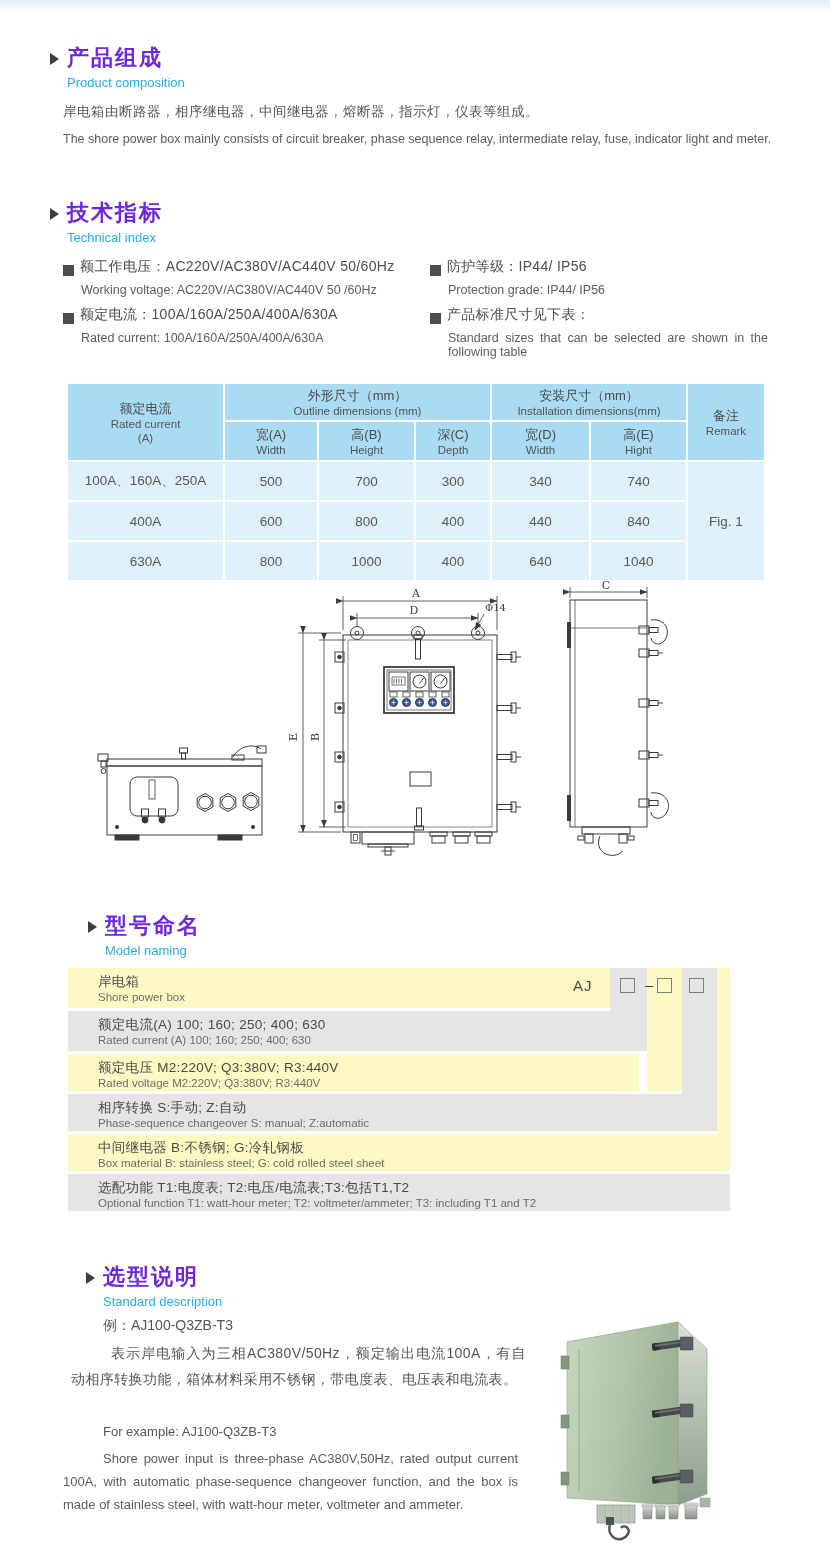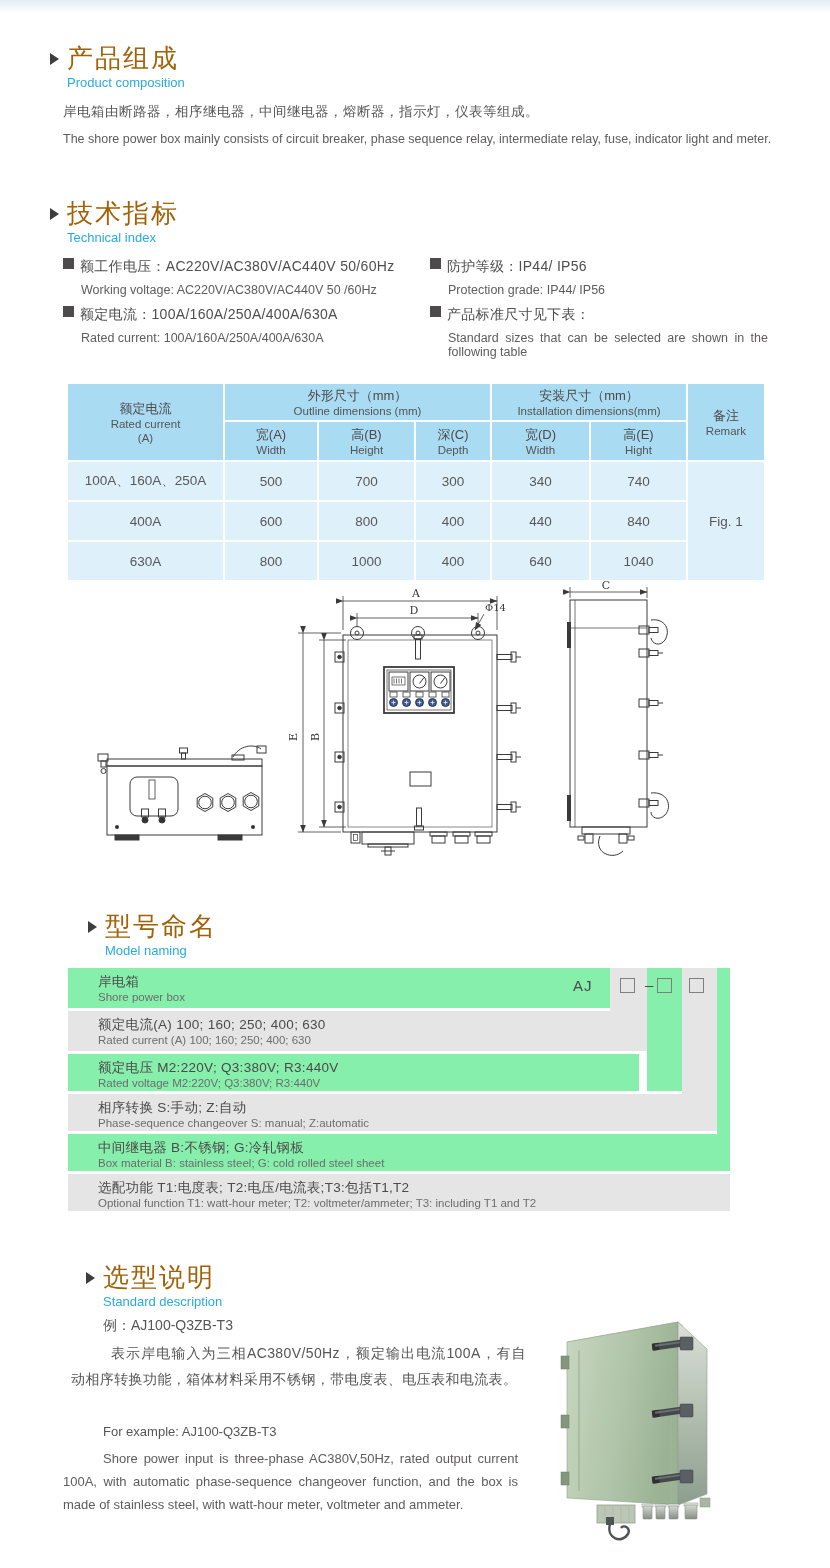--- a/index.html
+++ b/index.html
@@ -3,42 +3,42 @@
 <meta charset="utf-8">
 <style>
   *{margin:0;padding:0;box-sizing:border-box}
   html,body{background:#fff}
   body{width:830px;height:1568px;position:relative;font-family:"Liberation Sans","DejaVu Sans",sans-serif;color:#595757;overflow:hidden}
   .abs{position:absolute}
   .top-strip{left:0;top:0;width:830px;height:13px;background:linear-gradient(180deg,#e2edf4 0%,#ffffff 100%)}
   
   .sec-head{display:flex;align-items:flex-start}
   .tri{width:0;height:0;border-left:9px solid #3d3d3d;border-top:6px solid transparent;border-bottom:6px solid transparent;margin-top:8px;margin-right:8px}
-  .h-zh{font-size:26px;font-weight:normal;color:#a16207;letter-spacing:2px;line-height:26px}
+  .h-zh{font-size:22px;font-weight:bold;color:#6d28d9;letter-spacing:2px;line-height:26px}
   .h-en{font-size:13px;color:#29abe2;margin-top:4px}
   
   .t-zh{font-size:13.5px;color:#575555;letter-spacing:.5px}
   .t-en{font-size:12.5px;color:#5e5c5c}
   
-  .spec-line{display:flex;align-items:flex-start;font-size:14px;color:#4f4d4d;letter-spacing:.3px}
+  .spec-line{display:flex;align-items:flex-end;font-size:14px;color:#4f4d4d;letter-spacing:.3px}
   .sq{width:11px;height:11px;background:#4d4b4b;display:inline-block;margin-right:6px;flex:0 0 auto}
   .spec-sub{font-size:12.5px;color:#5e5c5c;margin:7px 0 9px 18px}
   .just{text-align:justify}
   
   table.dims{border-collapse:separate;border-spacing:2px;table-layout:fixed}
   table.dims td{text-align:center;vertical-align:middle}
   td.hd{background:#a9dbf2;color:#4c4a4a}
   td.bd{background:#def1fb;color:#595757;font-size:13.5px;height:38px}
   .hd .zh{font-size:13px;line-height:17px}
   .hd .en{font-size:11.5px;line-height:14px;color:#555}
   
   .mn-row{position:absolute;left:0;padding:5px 0 0 30px;overflow:hidden}
   .mn-zh{font-size:13.5px;color:#4c4a4a;letter-spacing:.3px;line-height:17px;white-space:nowrap}
   .mn-en{font-size:11.5px;color:#6e6c6c;line-height:15px;white-space:nowrap}
-  .blue{background:#86efac}.gray{background:#e5e5e5}
+  .blue{background:#fef9c3}.gray{background:#e5e5e5}
   .code-box{position:absolute;width:15px;height:15px;border:1.5px solid #7f7f7f;background:transparent}
   .code-dash{position:absolute;font-size:15px;color:#4c4a4a}
   .code-aj{position:absolute;font-size:15px;color:#4c4a4a;letter-spacing:1px}
   
   .sel-ex{font-size:14px;color:#575555}
   .sel-zh{font-size:14px;color:#575555;line-height:26px;text-indent:40px;text-align:justify;letter-spacing:.4px}
   .sel-en{font-size:13px;color:#5e5c5c;line-height:23px;text-indent:40px;text-align:justify}
 </style>
 </head>
 <body>

